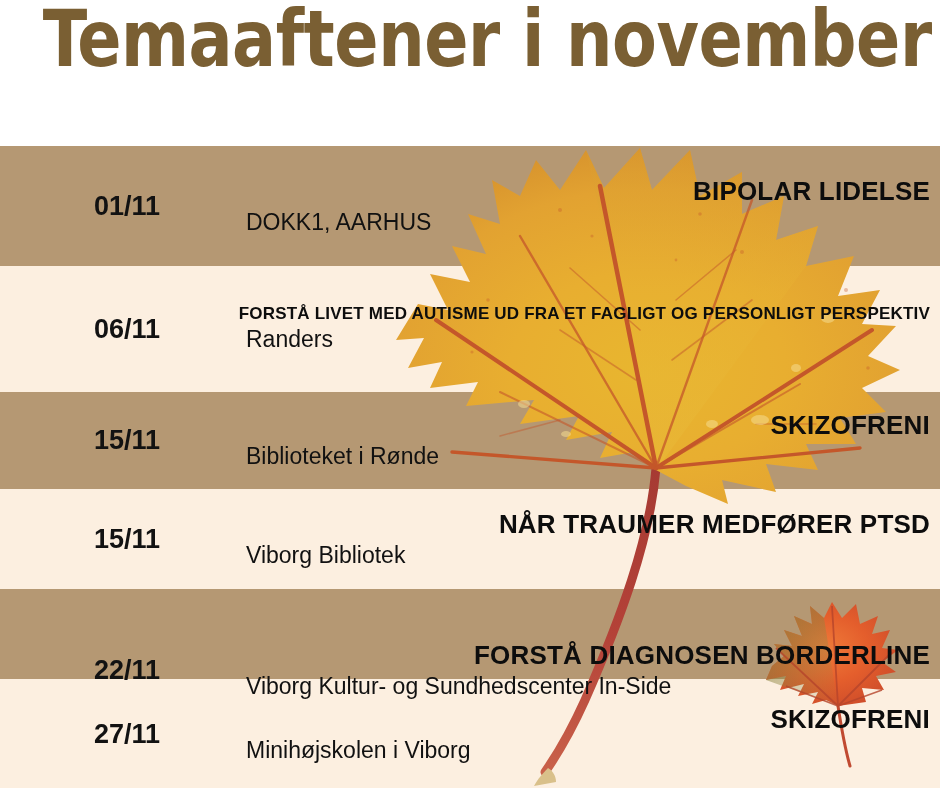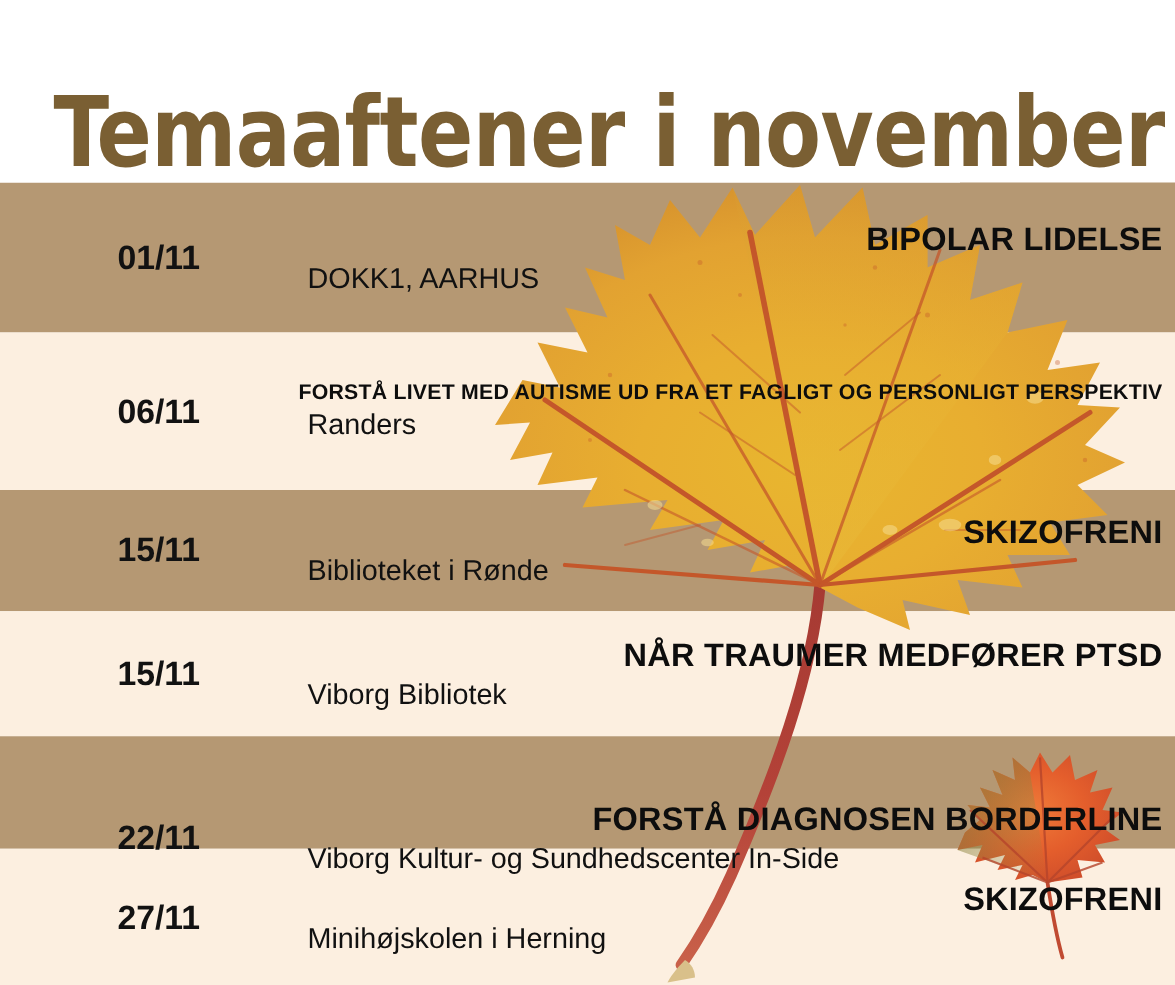--- a/index.html
+++ b/index.html
@@ -17,21 +17,21 @@
   }
 
   
   .title-area {
     position: absolute;
     left: 0; top: 0;
     width: 768px;
     height: 146px;
     background: #ffffff;
     display: flex;
-    align-items: flex-end;
+    align-items: flex-start;
     z-index: 6;
   }
   .poster-title {
     margin: 0;
     padding-left: 46px;
     font-family: "DejaVu Sans Condensed", "Liberation Sans Narrow", "Liberation Sans", sans-serif;
     font-weight: bold;
     font-size: 78px;
     line-height: 1;
     letter-spacing: -0.5px;
@@ -282,18 +282,18 @@
         <div class="row-date">22/11</div>
         <div class="row-texts">
           <div class="row-title">FORSTÅ DIAGNOSEN BORDERLINE</div>
           <div class="row-venue">Viborg Kultur- og Sundhedscenter In-Side</div>
         </div>
       </div>
       <div class="row" style="top: 679px; height: 110px;">
         <div class="row-date">27/11</div>
         <div class="row-texts">
           <div class="row-title">SKIZOFRENI</div>
-          <div class="row-venue">Minihøjskolen i Herning</div>
+          <div class="row-venue">Minihøjskolen i Viborg</div>
         </div>
       </div>
     </div>
 
 </div>
 
 </body></html>

